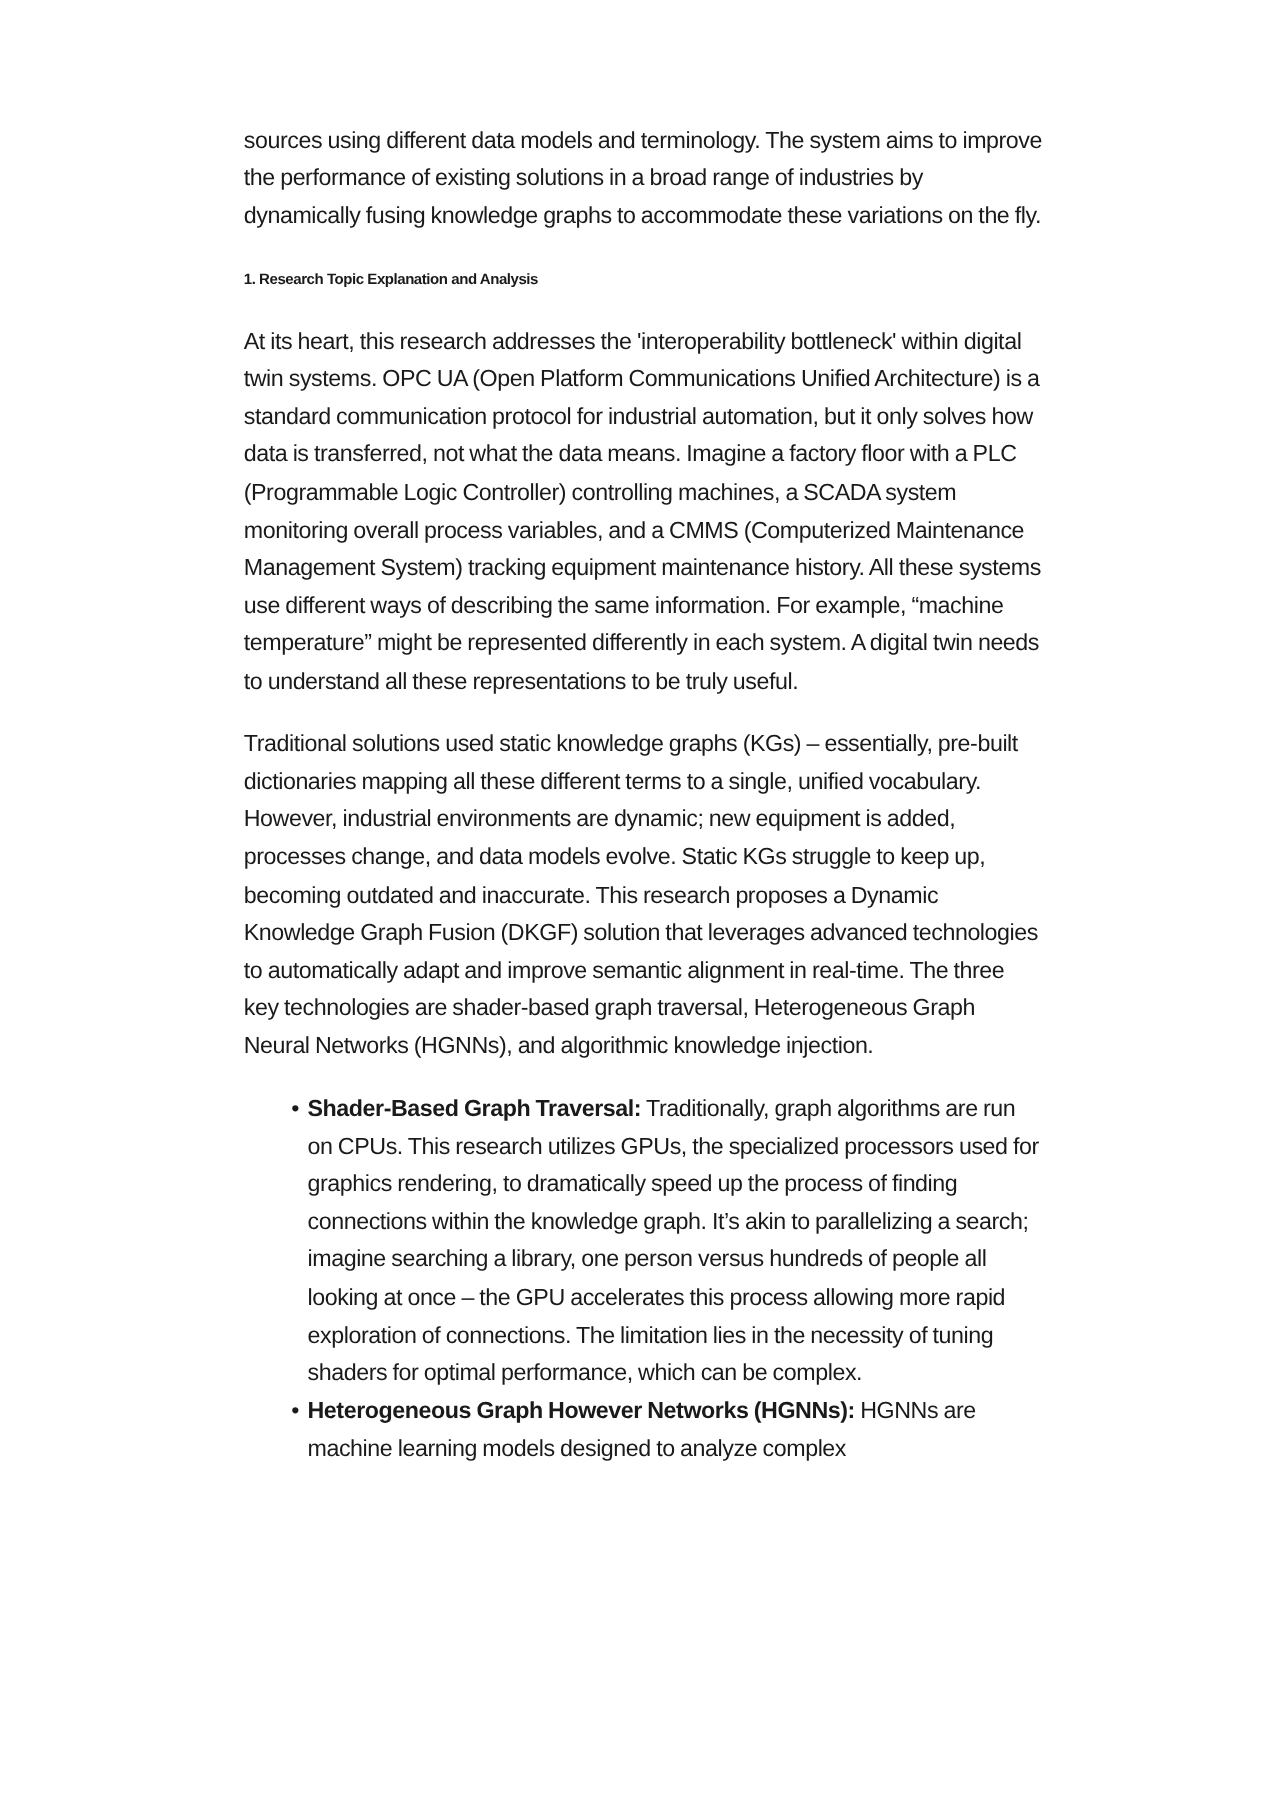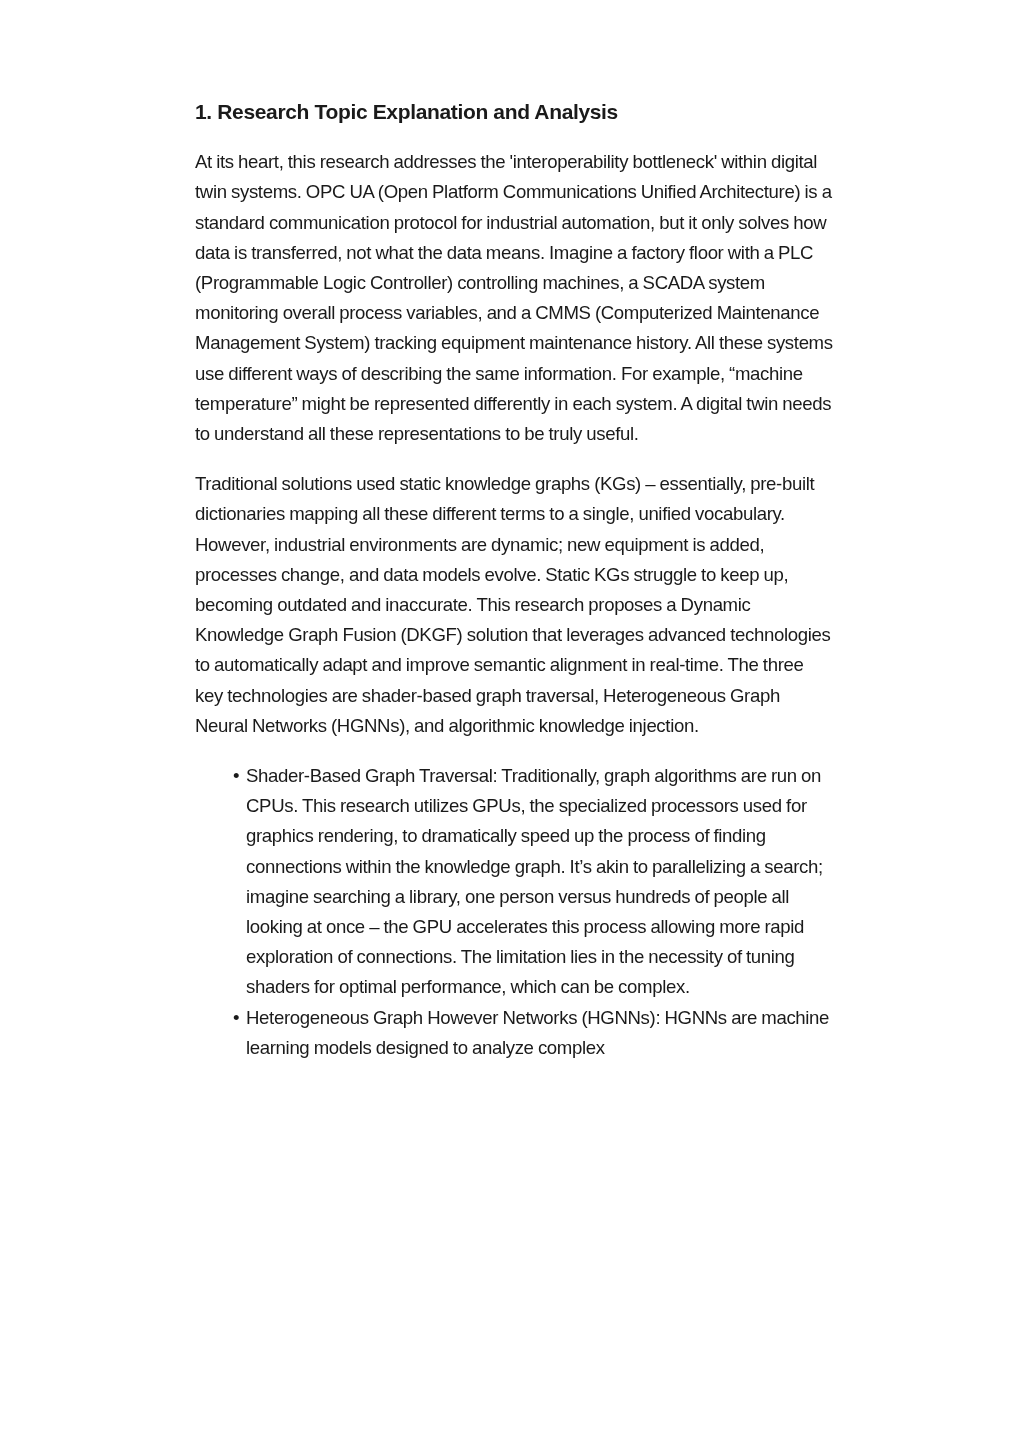--- a/index.html
+++ b/index.html
@@ -23,21 +23,21 @@
     }
     p {
       margin: 0 0 20px 0;
       font-size: 18.6px;
       line-height: 30.2px;
       letter-spacing: -0.35px;
       word-spacing: -0.5px;
     }
     h2 {
       margin: 0 0 20px 0;
-      font-size: 21px;
+      font-size: 12px;
       line-height: 30.2px;
       font-weight: bold;
       letter-spacing: -0.35px;
     }
     ul {
       list-style: none;
       margin: 0;
       padding: 0 0 0 38px;
     }
     li {
@@ -47,27 +47,28 @@
       letter-spacing: -0.35px;
       word-spacing: -0.5px;
       padding-left: 13px;
     }
     li .bullet {
       position: absolute;
       left: 0;
       top: 0;
     }
     li b {
-      font-weight: normal;
+      font-weight: bold;
     }
   </style>
 </head>
 <body>
 
 <div class="page">
+  <p>sources using different data models and terminology. The system aims to improve the performance of existing solutions in a broad range of industries by dynamically fusing knowledge graphs to accommodate these variations on the fly.</p>
 
   <h2>1. Research Topic Explanation and Analysis</h2>
 
   <p>At its heart, this research addresses the 'interoperability bottleneck' within digital twin systems. OPC UA (Open Platform Communications Unified Architecture) is a standard communication protocol for industrial automation, but it only solves how data is transferred, not what the data means. Imagine a factory floor with a PLC (Programmable Logic Controller) controlling machines, a SCADA system monitoring overall process variables, and a CMMS (Computerized Maintenance Management System) tracking equipment maintenance history. All these systems use different ways of describing the same information. For example, “machine temperature” might be represented differently in each system. A digital twin needs to understand all these representations to be truly useful.</p>
   <p>Traditional solutions used static knowledge graphs (KGs) – essentially, pre-built dictionaries mapping all these different terms to a single, unified vocabulary. However, industrial environments are dynamic; new equipment is added, processes change, and data models evolve. Static KGs struggle to keep up, becoming outdated and inaccurate. This research proposes a Dynamic Knowledge Graph Fusion (DKGF) solution that leverages advanced technologies to automatically adapt and improve semantic alignment in real-time. The three key technologies are shader-based graph traversal, Heterogeneous Graph Neural Networks (HGNNs), and algorithmic knowledge injection.</p>
 
   <ul>
     <li>
       <span class="bullet">•</span>
       <b>Shader-Based Graph Traversal:</b><span> Traditionally, graph algorithms are run on CPUs. This research utilizes GPUs, the specialized processors used for graphics rendering, to dramatically speed up the process of finding connections within the knowledge graph. It’s akin to parallelizing a search; imagine searching a library, one person versus hundreds of people all looking at once – the GPU accelerates this process allowing more rapid exploration of connections. The limitation lies in the necessity of tuning shaders for optimal performance, which can be complex.</span>

